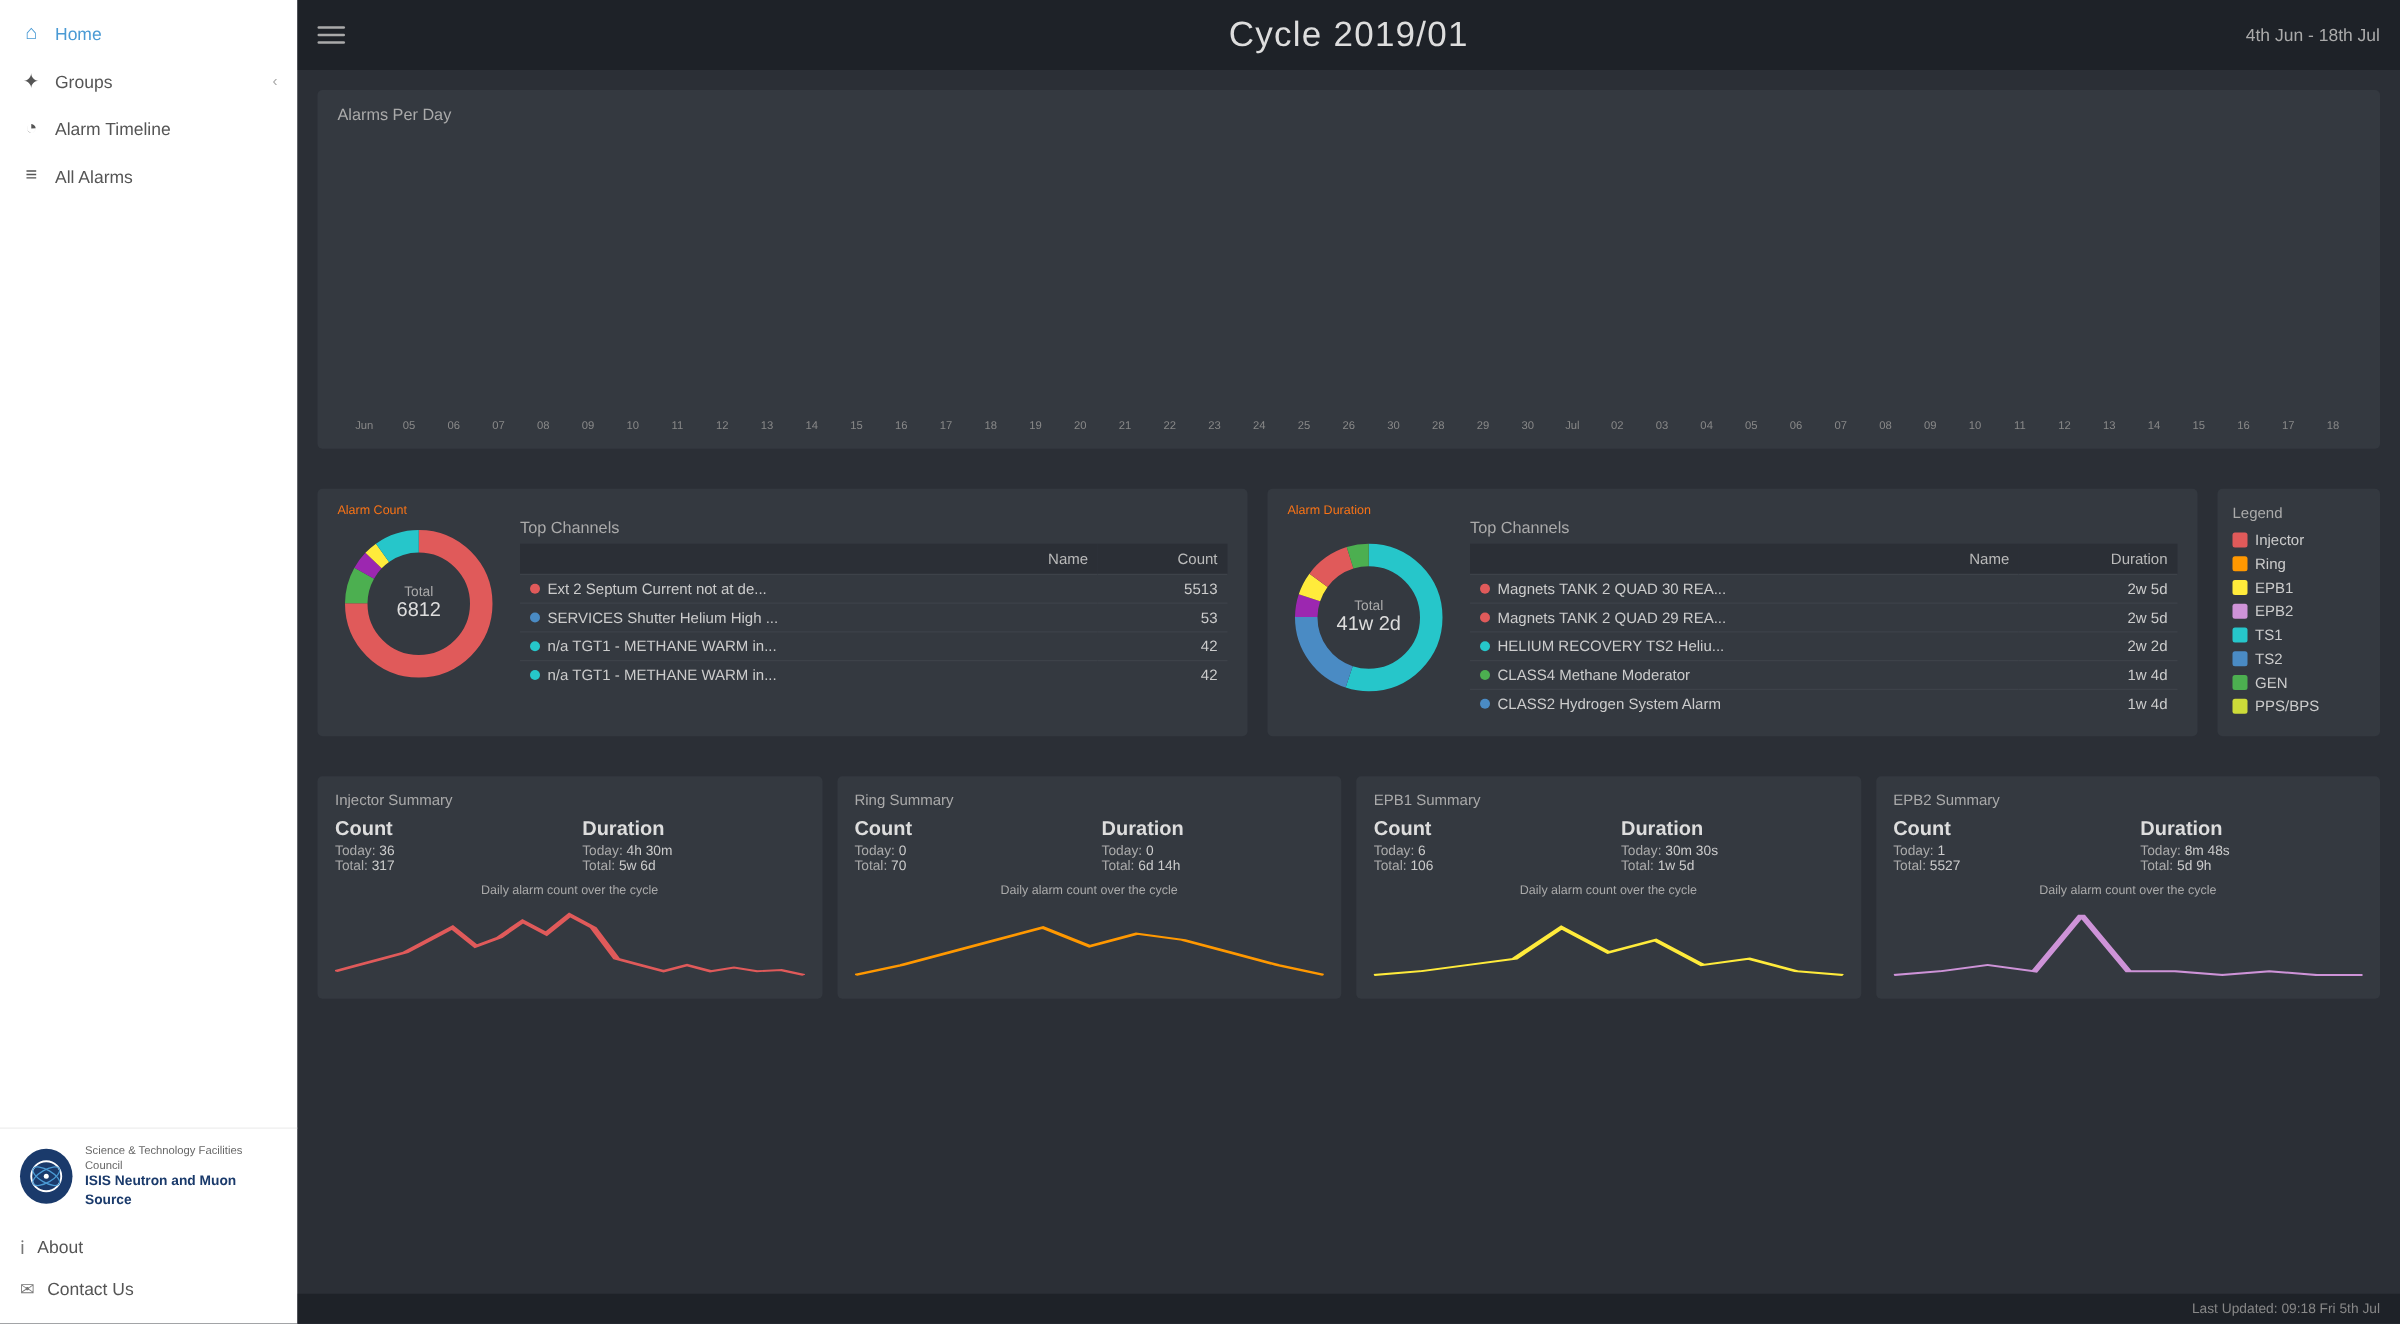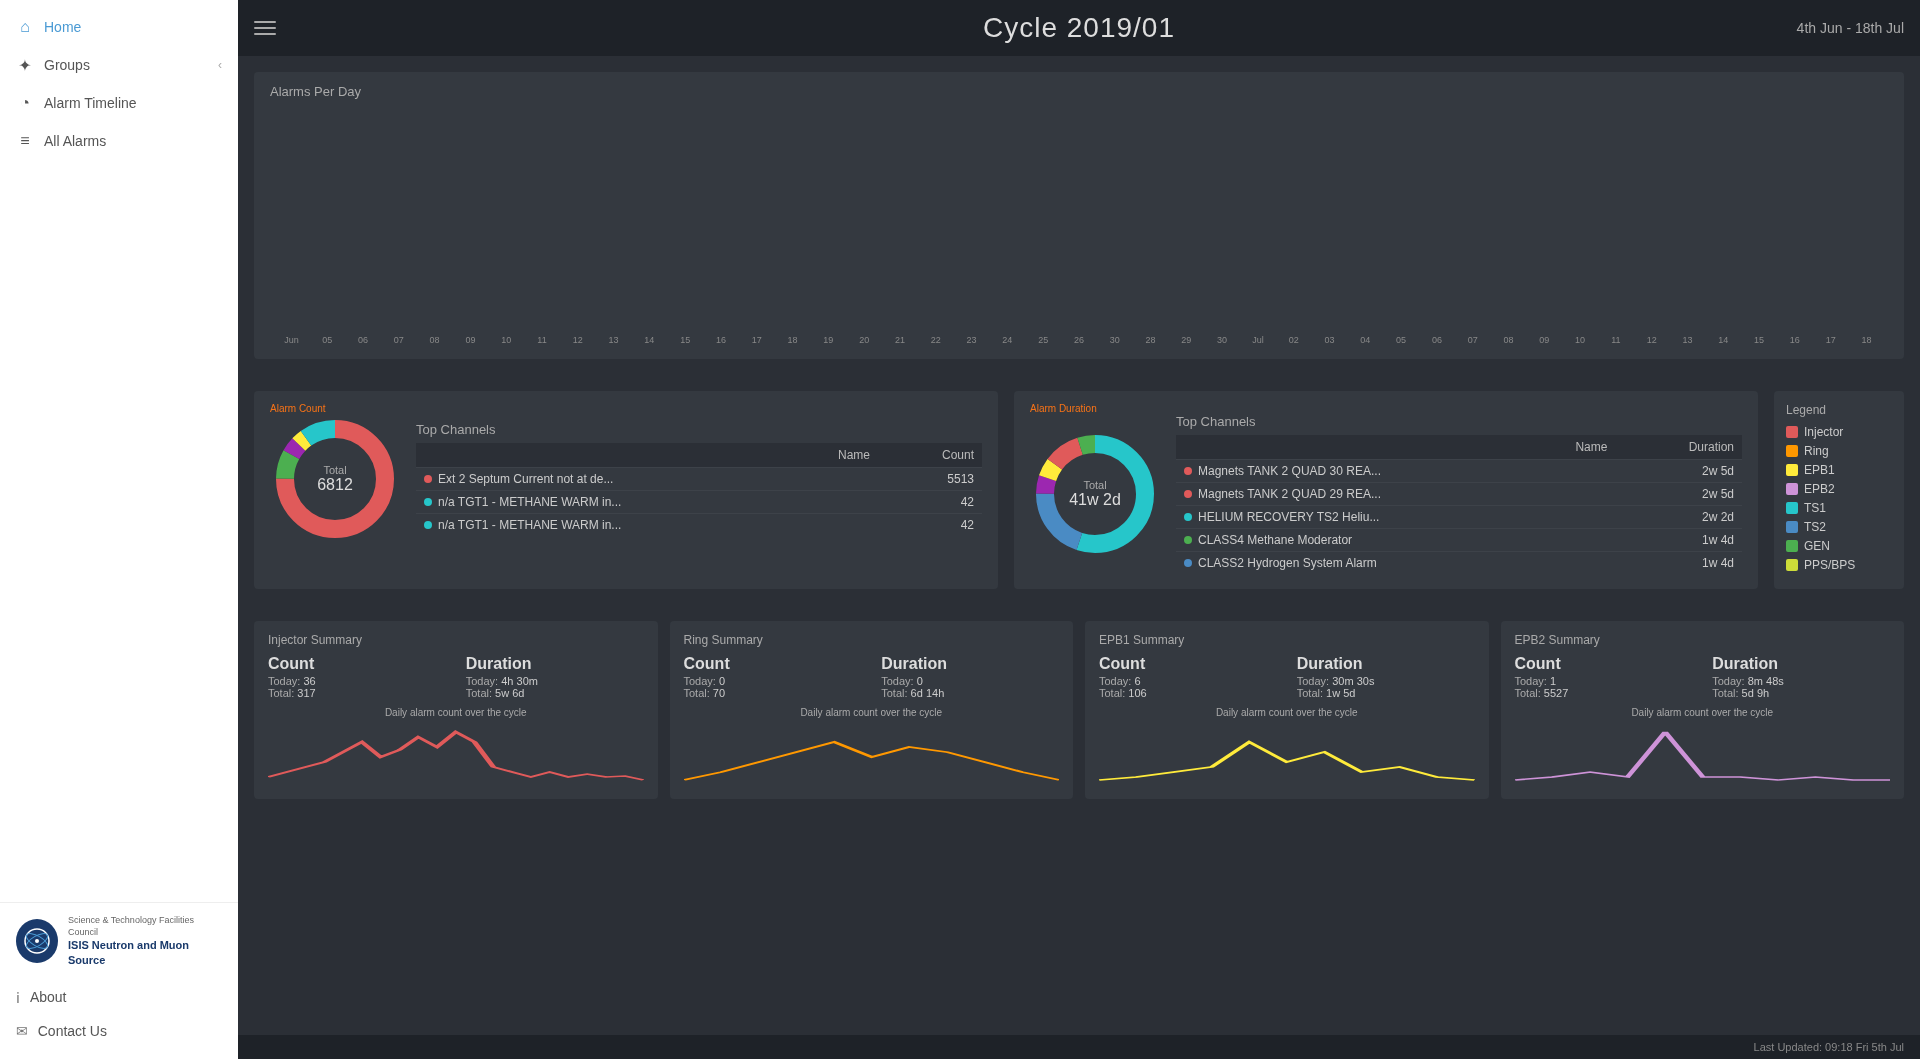--- a/index.html
+++ b/index.html
@@ -392,20 +392,24 @@
                   <th>Name</th>
                   <th>Count</th>
                 </tr>
               </thead>
               <tbody id="alarm-count-tbody">
                   <tr>
                     <td><span class="dot" style="background:#e05a5a"></span>Ext 2 Septum Current not at de...</td>
                     <td>5513</td>
                   </tr>
                   <tr>
+                    <td><span class="dot" style="background:#4a8bc4"></span>SERVICES Shutter Helium High ...</td>
+                    <td>53</td>
+                  </tr>
+                  <tr>
                     <td><span class="dot" style="background:#26c6ca"></span>n/a TGT1 - METHANE WARM in...</td>
                     <td>42</td>
                   </tr>
                   <tr>
                     <td><span class="dot" style="background:#26c6ca"></span>n/a TGT1 - METHANE WARM in...</td>
                     <td>42</td>
                   </tr>
                 </tbody>
             </table>
           </div>

